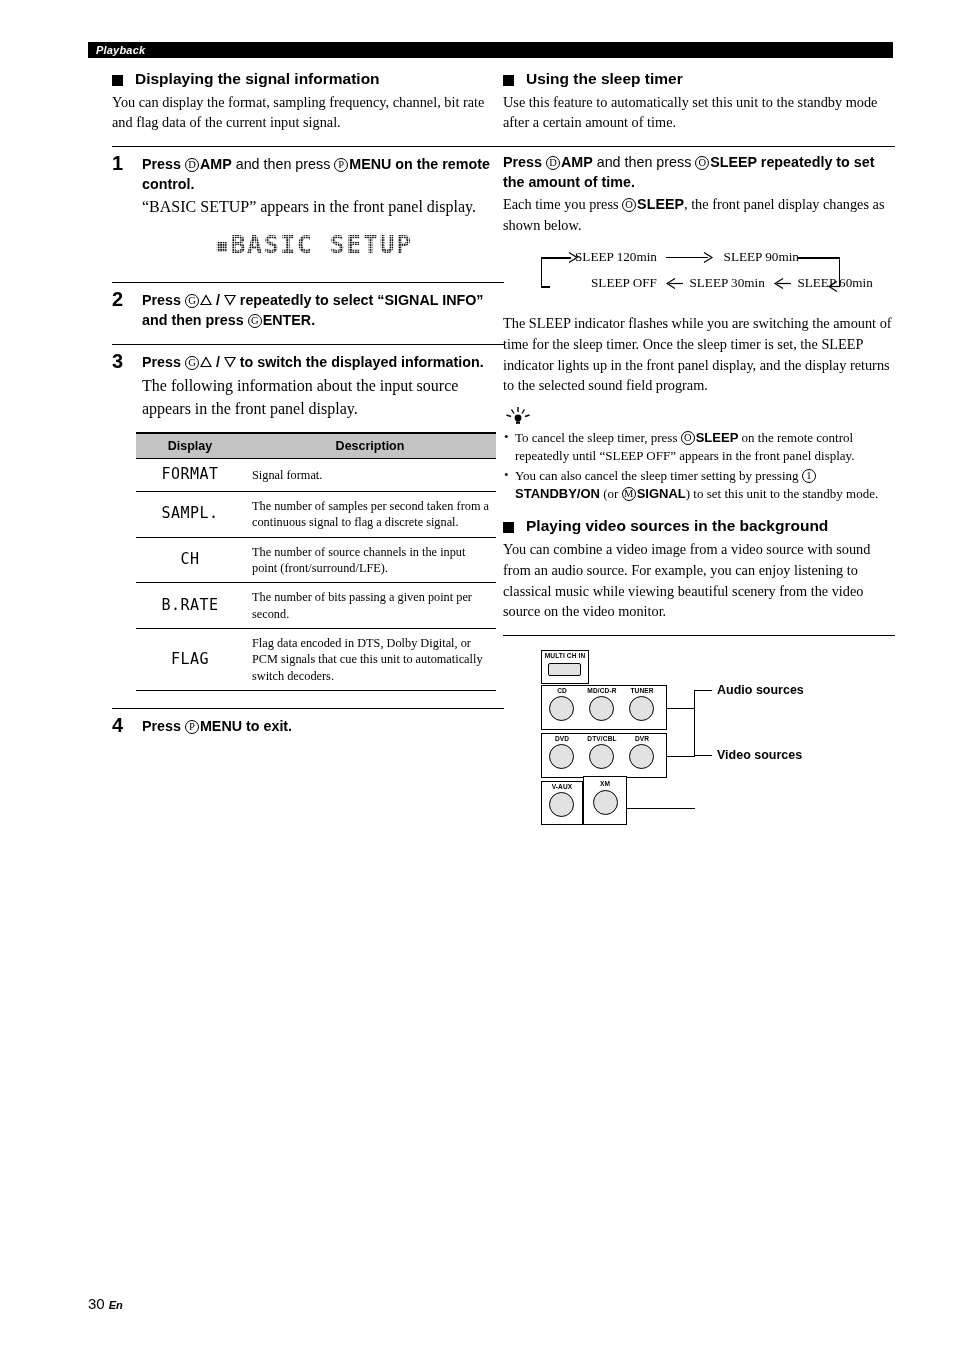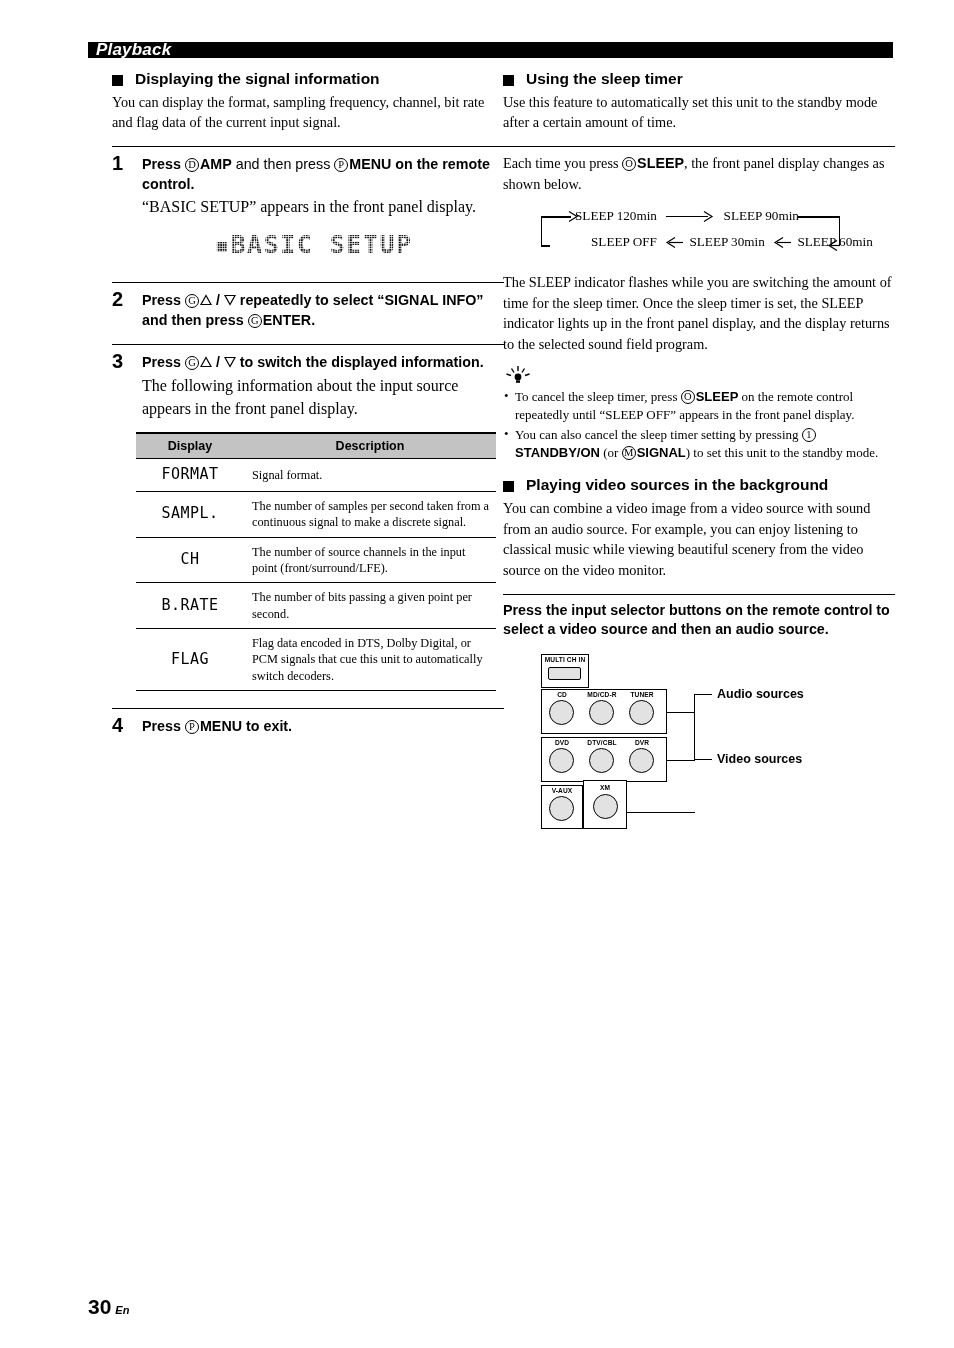--- a/index.html
+++ b/index.html
@@ -13,21 +13,21 @@
     overflow: hidden;
   }
 
   
   .hdr-bar {
     position:absolute; left:88px; top:42px; width:805px; height:16px;
     background:#000;
   }
   .hdr-bar .lbl {
     color:#fff; font-family:"Liberation Sans", sans-serif;
-    font-weight:bold; font-style:italic; font-size:17px;
+    font-weight:bold; font-style:italic; font-size:11px;
     line-height:16px; padding-left:8px; letter-spacing:0.2px;
   }
 
   
   .col { position:absolute; top:70px; width:392px; }
   .col-left  { left:88px;margin-left:24px; }
   .col-right { left:503px; }
 
   
   .sec-head {
@@ -119,21 +119,21 @@
   .knob { position:absolute; width:25px; height:25px; border-radius:50%;
           border:1.3px solid #000; background:#e2e2e2; }
   .multi-btn { position:absolute; width:33px; height:13px; border:1.3px solid #000;
                border-radius:2px; background:#e2e2e2; }
   .lead { position:absolute; background:#000; }
   .lead-lbl { position:absolute; font-family:"Liberation Sans", sans-serif;
               font-weight:bold; font-size:12.5px; white-space:nowrap; }
 
   
   .footer { position:absolute; left:88px; top:1295px; }
-  .footer .pg { font-family:"Liberation Sans", sans-serif; font-weight:bold; font-size:21px; }
+  .footer .pg { font-family:"Liberation Sans", sans-serif; font-weight:normal; font-size:15px; }
   .footer .en { font-family:"Liberation Sans", sans-serif; font-style:italic;
                 font-weight:bold; font-size:11px; margin-left:4px; }
 </style>
 </head>
 <body>
 
 <div class="hdr-bar">
   <div class="lbl">Playback</div>
 </div>
 
@@ -200,21 +200,21 @@
         <th>Description</th>
       </tr>
     </thead>
     <tbody>
       <tr>
         <td class="disp">FORMAT</td>
         <td class="desc">Signal format.</td>
       </tr>
       <tr>
         <td class="disp">SAMPL.</td>
-        <td class="desc">The number of samples per second taken from a continuous signal to make a discrete signal.</td>
+        <td class="desc">The number of samples per second taken from a continuous signal to flag a discrete signal.</td>
       </tr>
       <tr>
         <td class="disp">CH</td>
         <td class="desc">The number of source channels in the input point (front/surround/LFE).</td>
       </tr>
       <tr>
         <td class="disp">B.RATE</td>
         <td class="desc">The number of bits passing a given point per second.</td>
       </tr>
       <tr>
@@ -237,20 +237,21 @@
 <div class="col col-right">
 
   <div class="sec-head">
     <span class="sq"></span>
     <span>Using the sleep timer</span>
   </div>
   <p class="body-txt">Use this feature to automatically set this unit to the standby mode after a certain amount of time.</p>
 
   <div class="rule"></div>
 
+  <div class="step-title" style="margin-top:3px"><span>Press </span><span class="circ">D</span><span>AMP</span><span style="font-weight:normal"> and then press </span><span class="circ">O</span><span>SLEEP</span><span> repeatedly to set the amount of time.</span></div>
 
   <div class="body-txt" style="margin-top:2px"><span>Each time you press </span><span class="circ">O</span><span class="bold-sans">SLEEP</span><span>, the front panel display changes as shown below.</span></div>
 
   <div class="sleep-dia">
 
     <div class="ln" style="left:18px; top:10px; width:1.3px; height:30px;"></div>
     <div class="ln" style="left:18px; top:39px; width:9px; height:1.3px;"></div>
     <div class="ln" style="left:18px; top:10px; width:30px; height:1.3px;"></div>
 
     <svg style="position:absolute; left:45px; top:4px;" width="12" height="13" viewBox="0 0 12 13">
@@ -311,21 +312,20 @@
     <li><span>You can also cancel the sleep timer setting by pressing </span><span class="circ">1</span><span class="bold-sans">STANDBY/ON</span><span> (or </span><span class="circ">M</span><span class="bold-sans">SIGNAL</span><span>) to set this unit to the standby mode.</span></li>
   </ul>
 
   <div class="sec-head" style="margin-top:14px">
     <span class="sq"></span>
     <span style="max-width:330px; display:inline-block;">Playing video sources in the background</span>
   </div>
   <p class="body-txt">You can combine a video image from a video source with sound from an audio source. For example, you can enjoy listening to classical music while viewing beautiful scenery from the video source on the video monitor.</p>
 
   <div class="rule"></div>
-  <div class="step-title" style="margin-top:3px">Press the input selector buttons on the remote control to select a video source and then an audio source.</div>
 
   <div class="remote">
 
     <div class="rbox" style="left:0px; top:0px; width:48px; height:34px;"></div>
     <div class="btn-lbl" style="left:2px; top:2px; width:44px;">MULTI CH IN</div>
     <div class="multi-btn" style="left:7px; top:13px;"></div>
 
     <div class="rbox" style="left:0px; top:35px; width:126px; height:45px;"></div>
     <div class="btn-lbl" style="left:4px; top:37px; width:34px;">CD</div>
     <div class="knob" style="left:8px; top:46px;"></div>

